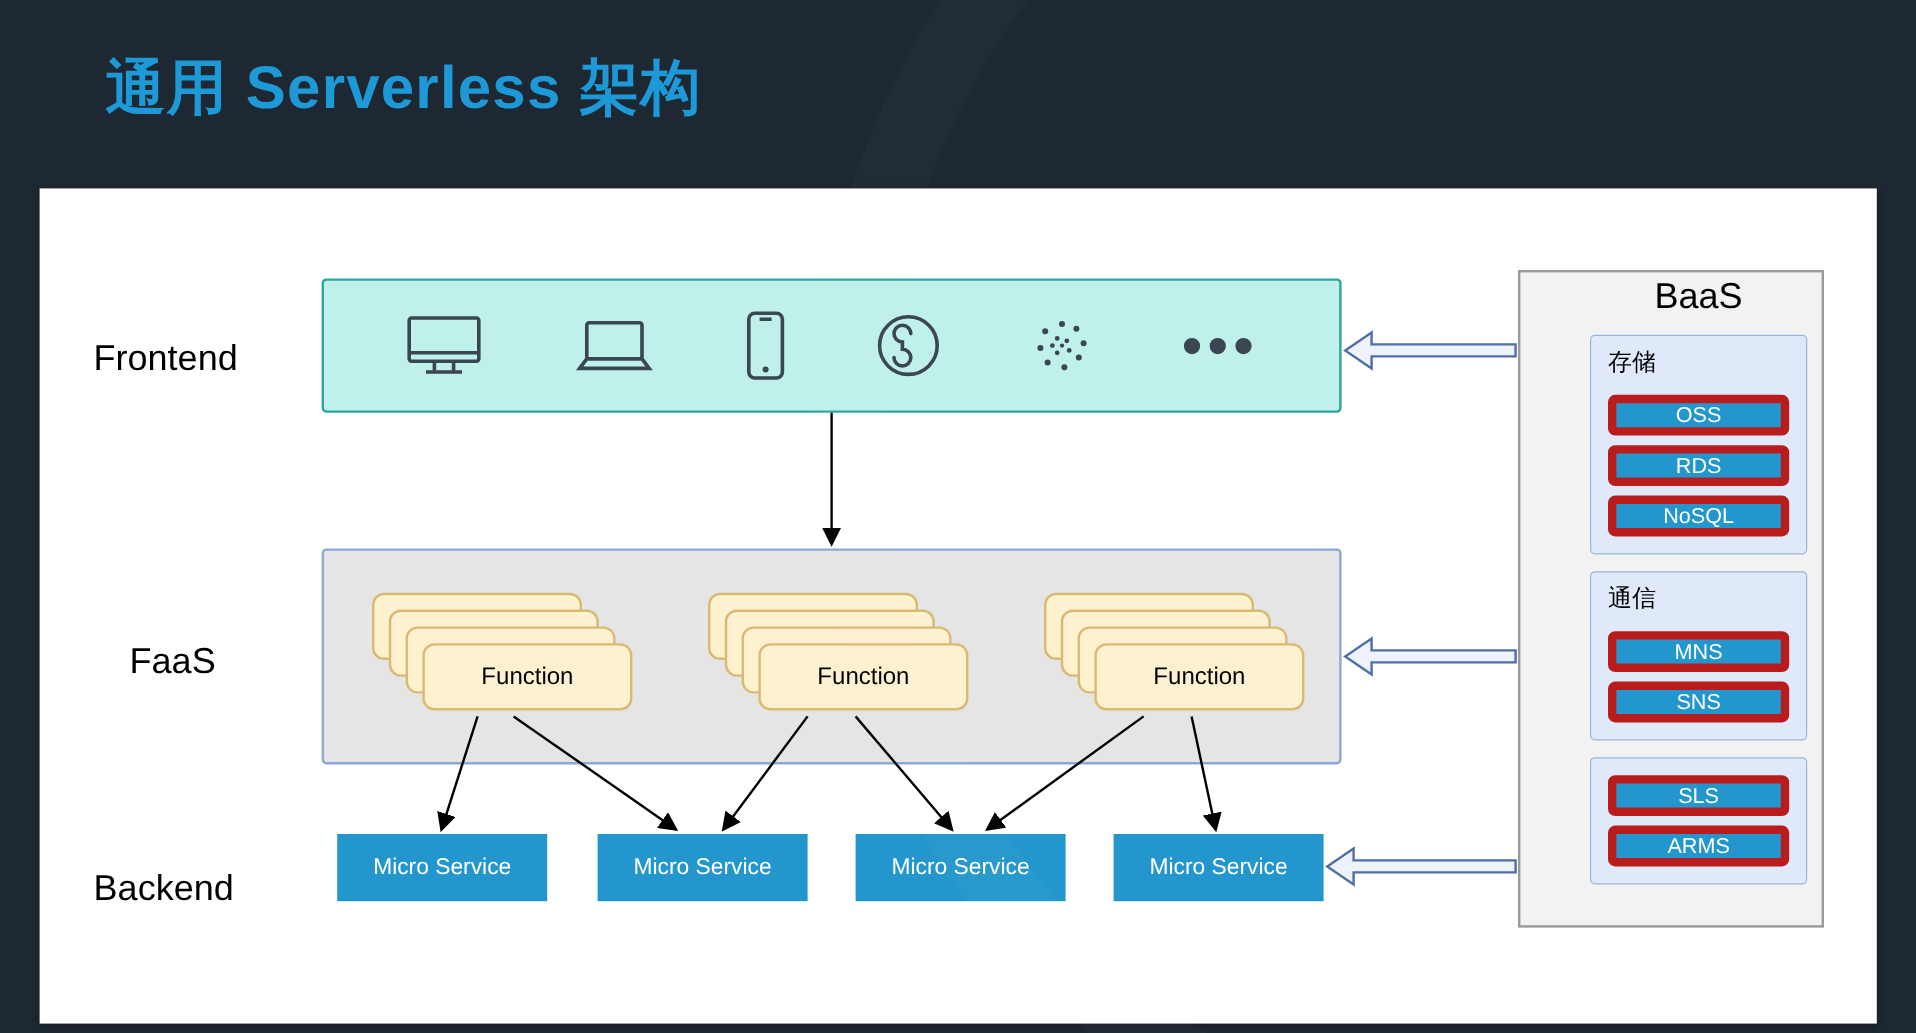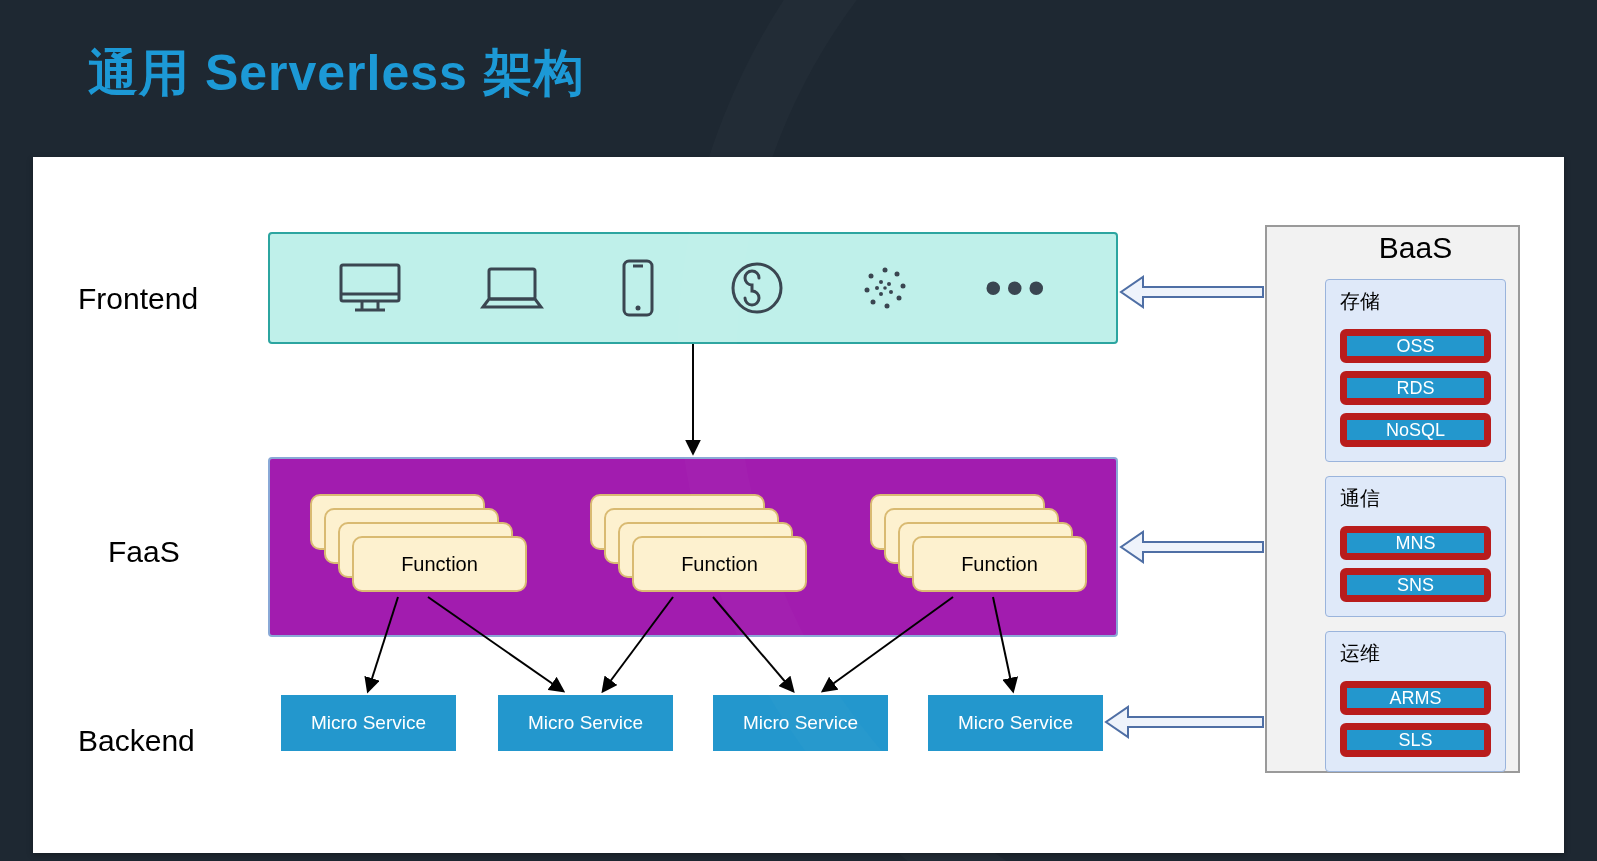--- a/index.html
+++ b/index.html
@@ -65,21 +65,21 @@
     color: #384048;
   }
   .fe-icon { color:#3a4651; display:flex; align-items:center; justify-content:center; }
   .dots { font-size: 50px; letter-spacing: 4px; color:#3a4651; }
 
   
   .faas-box {
     position: absolute;
     left: 235px; top: 300px;
     width: 850px; height: 180px;
-    background: #a21caf;
+    background: #e5e5e5;
     border: 2px solid #8aa9d6;
     border-radius: 4px;
   }
   .fn-stack { position: absolute; width: 220px; height: 120px; }
   .fn-stack .card {
     position: absolute;
     width: 175px; height: 56px;
     background: #fdf1cf;
     border: 2px solid #d9ba72;
     border-radius: 10px;
@@ -238,23 +238,22 @@
       <div class="baas-btn">OSS</div>
       <div class="baas-btn">RDS</div>
       <div class="baas-btn">NoSQL</div>
     </div>
     <div class="baas-group">
       <div class="baas-group-title">通信</div>
       <div class="baas-btn">MNS</div>
       <div class="baas-btn">SNS</div>
     </div>
     <div class="baas-group">
-      <div class="baas-group-title">运维</div>
+      <div class="baas-btn">SLS</div>
       <div class="baas-btn">ARMS</div>
-      <div class="baas-btn">SLS</div>
     </div>
   </div>
 
   <svg class="arrows" viewBox="0 0 1531 696">
     <defs>
       <marker id="ah" viewBox="0 0 12 12" refX="10" refY="6" markerWidth="8" markerHeight="8" orient="auto-start-reverse">
         <path d="M0,0 L12,6 L0,12 Z" fill="#000"></path>
       </marker>
     </defs>
 

